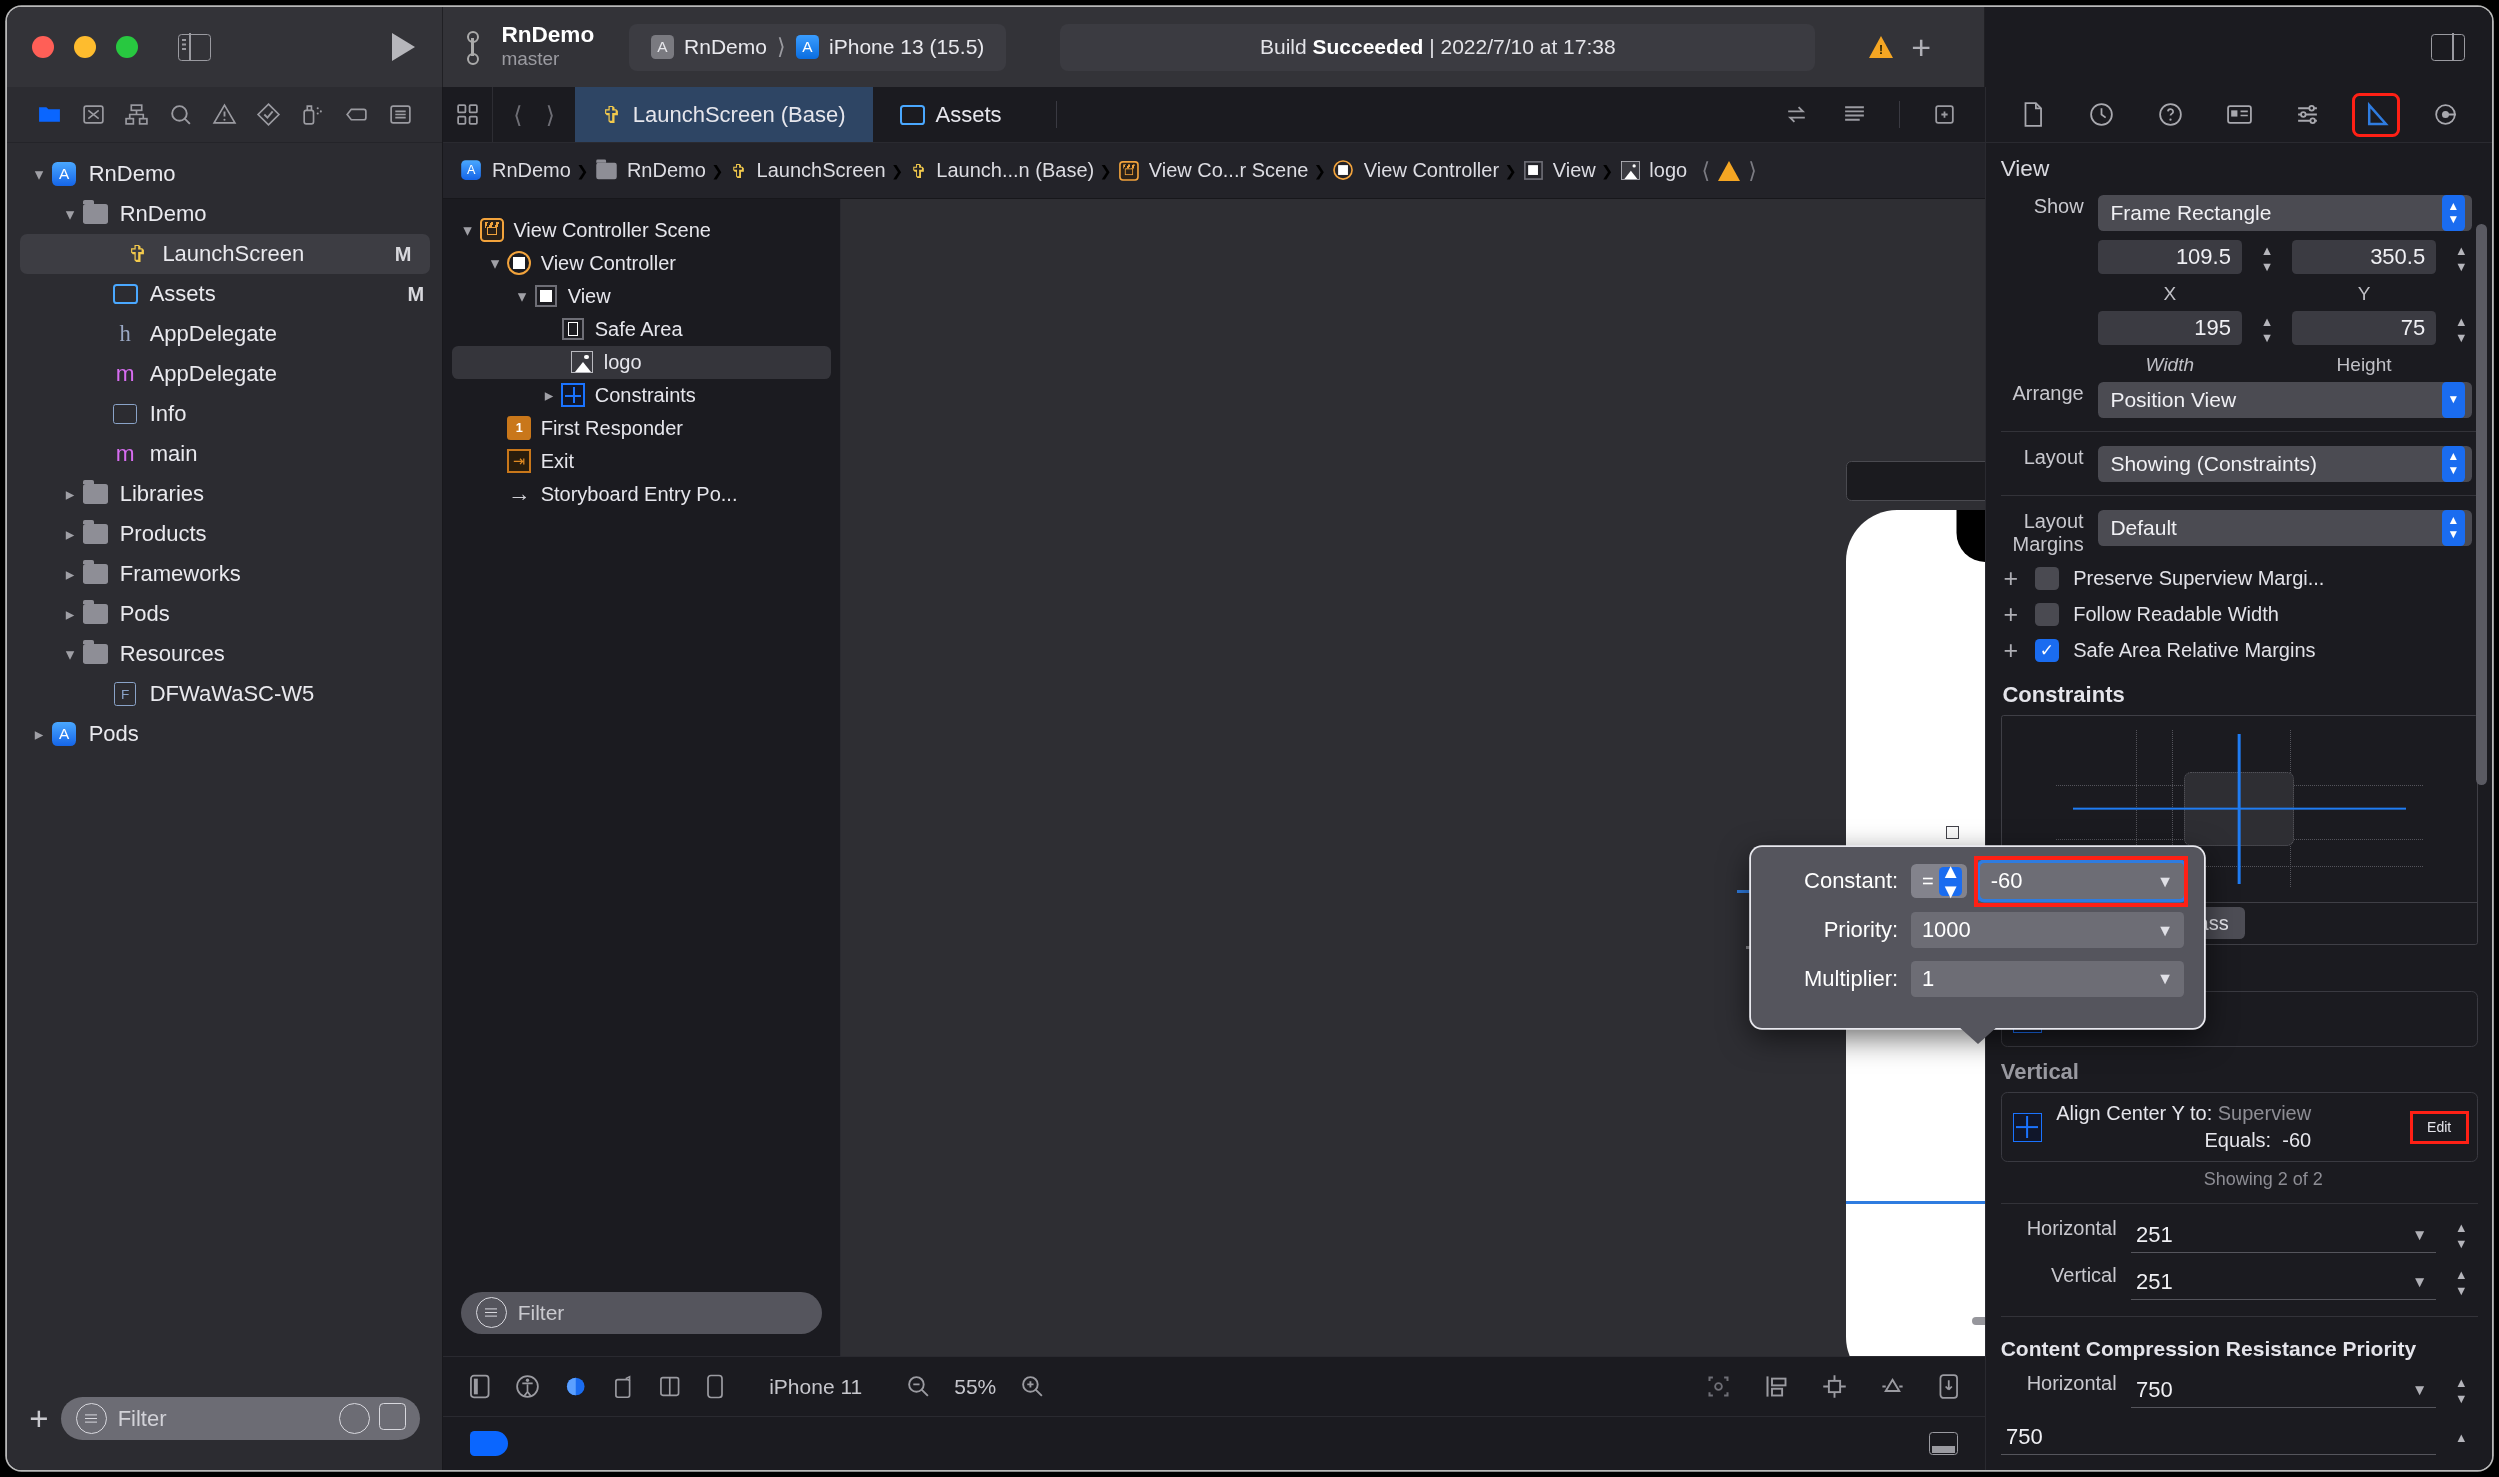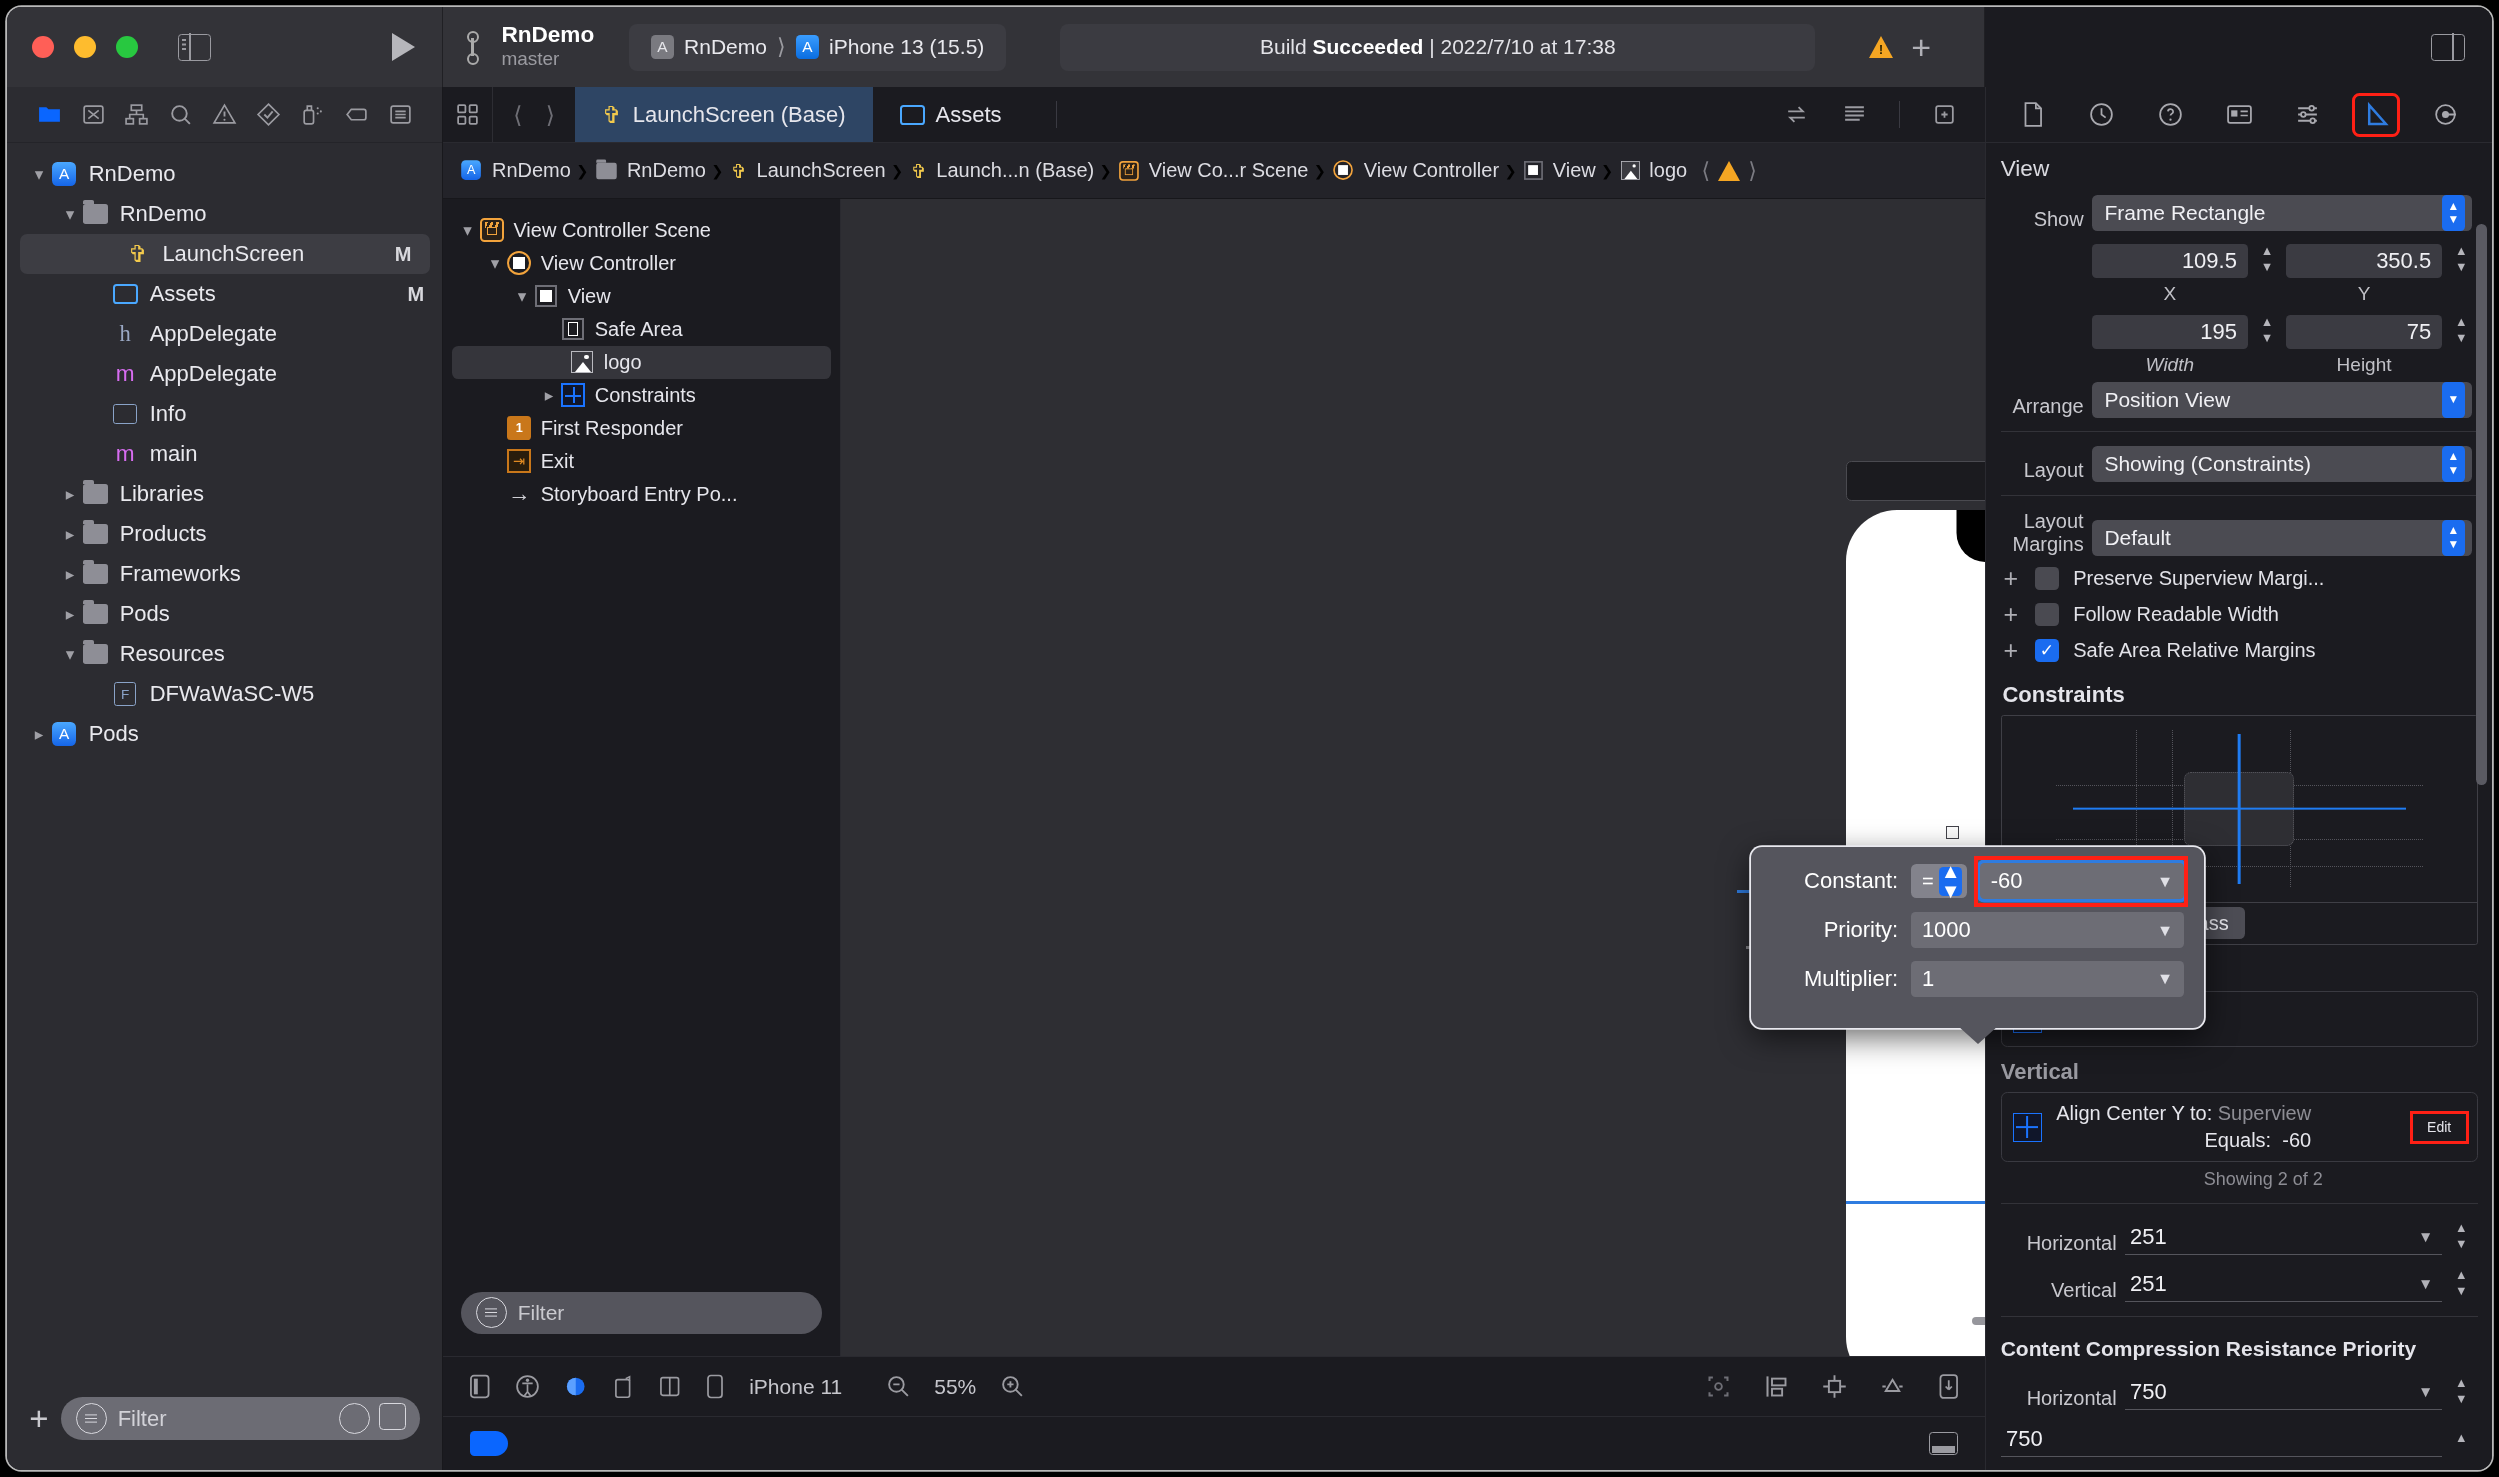--- a/index.html
+++ b/index.html
@@ -121,35 +121,35 @@
   .hline-left{position:absolute;left:896px;right:0;top:691px;height:2.7px;background:#2f7ce0;}
   .logo-sel{position:absolute;left:1111px;top:649px;width:195px;height:54px;}
   .logo-title{position:absolute;left:0;right:0;top:-5.4px;text-align:center;font-size:30px;font-weight:bold;color:#4285f4;font-family:"DejaVu Sans",sans-serif;}
   .logo-sub{position:absolute;left:0;right:0;top:33px;text-align:center;font-size:17px;font-weight:bold;color:#4285f4;font-family:"DejaVu Sans",sans-serif;}
   .hnd{position:absolute;width:12.7px;height:12.7px;background:#fbfbfb;border:1.8px solid #43434a;}
   .arrow-in{position:absolute;left:905px;top:747px;width:91px;height:2.7px;background:#86868c;}
   .arrow-in:after{content:"";position:absolute;right:-1.8px;top:-7.2px;border-left:14.5px solid #86868c;border-top:8.1px solid transparent;border-bottom:8.1px solid transparent;}
   .hscroll{position:absolute;left:1131px;bottom:31px;width:570px;height:8.1px;background:#96969c;border-radius:4.5px;}
   .canvas-toolbar{height:60px;background:#1b1b20;display:flex;align-items:center;padding:0 25px;gap:23.5px;border-top:0.9px solid #2a2a30;}
   .ct-ic{color:#9b9ba1;display:flex;align-items:center;justify-content:center;}
-  .ct-dev{font-size:21px;color:#c6c6cc;margin-left:1px;}
+  .ct-dev{font-size:21px;color:#c6c6cc;margin-left:21px;}
   .ct-zoom{font-size:21px;color:#c6c6cc;}
   .ct-right{margin-left:auto;display:flex;align-items:center;gap:31px;}
   .status-bar{height:54px;background:#1b1b20;border-top:0.9px solid #2a2a30;display:flex;align-items:center;padding:0 27px;}
   .blue-tag{width:38px;height:25px;background:#0a66ff;border-radius:4.5px 12.7px 12.7px 4.5px;}
   .sb-right{margin-left:auto;width:29px;height:23.5px;border:1.8px solid #9b9ba1;border-radius:3.6px;position:relative;}
   .sb-right:after{content:"";position:absolute;left:1.8px;right:1.8px;bottom:1.8px;height:6.3px;background:#9b9ba1;}
   
   .inspector{width:507px;background:#1b1b20;display:flex;flex-direction:column;border-left:0.9px solid #2a2a30;position:relative;}
   .insp-tabs{height:56px;display:flex;align-items:center;justify-content:space-around;padding:0 12.7px;border-bottom:0.9px solid #2a2a30;}
   .it{width:42px;height:38px;display:flex;align-items:center;justify-content:center;color:#a8a8ae;border-radius:4.5px;}
   .it.active{outline:3.6px solid #ff2015;color:#2f7ce0;}
   .insp-body{flex:1;overflow:hidden;position:relative;padding:0 0 0 0;}
   .sec-title{font-size:22.6px;color:#dadae0;padding:12.7px 0 9px 14.5px;}
-  .frow{display:flex;align-items:flex-end;gap:8px;padding:4.5px 20px 4.5px 14.5px;}
+  .frow{display:flex;align-items:flex-start;gap:14px;padding:4.5px 20px 4.5px 14.5px;}
   .flabel{font-size:20px;color:#c8c8ce;text-align:right;flex:0 0 auto;}
   .fpop{flex:1;height:36px;background:#4b4b52;border-radius:5.4px;display:flex;align-items:center;padding:0 7.2px 0 12.7px;font-size:21px;color:#f0f0f4;position:relative;}
   .stepper{width:23.5px;height:36px;background:#1a6cf0;border-radius:4.5px;display:flex;flex-direction:column;align-items:center;justify-content:center;gap:1.8px;margin-left:auto;color:#fff;font-size:11.8px;line-height:1;}
   .stepper2{width:22px;height:38px;display:flex;flex-direction:column;align-items:center;justify-content:center;gap:2.7px;color:#b5b5bb;font-size:12.7px;line-height:1;flex:0 0 22px;}
   .numfield{height:34px;background:#3b3b42;border-radius:4.5px;display:flex;align-items:center;justify-content:flex-end;padding:0 11px;font-size:22px;color:#f0f0f4;}
   .sublabel{font-size:19px;color:#c0c0c6;text-align:center;}
   .divider{height:0.9px;background:#333339;margin:9px 14.5px;}
   .ckrow{display:flex;align-items:center;gap:14.5px;padding:3.6px 14.5px 3.6px 14.5px;}
   .plus{color:#aeaeb4;font-size:25px;width:20px;text-align:center;}
   .ckbox{width:23.5px;height:23.5px;border-radius:4.5px;background:#4a4a51;flex:0 0 23.5px;}

